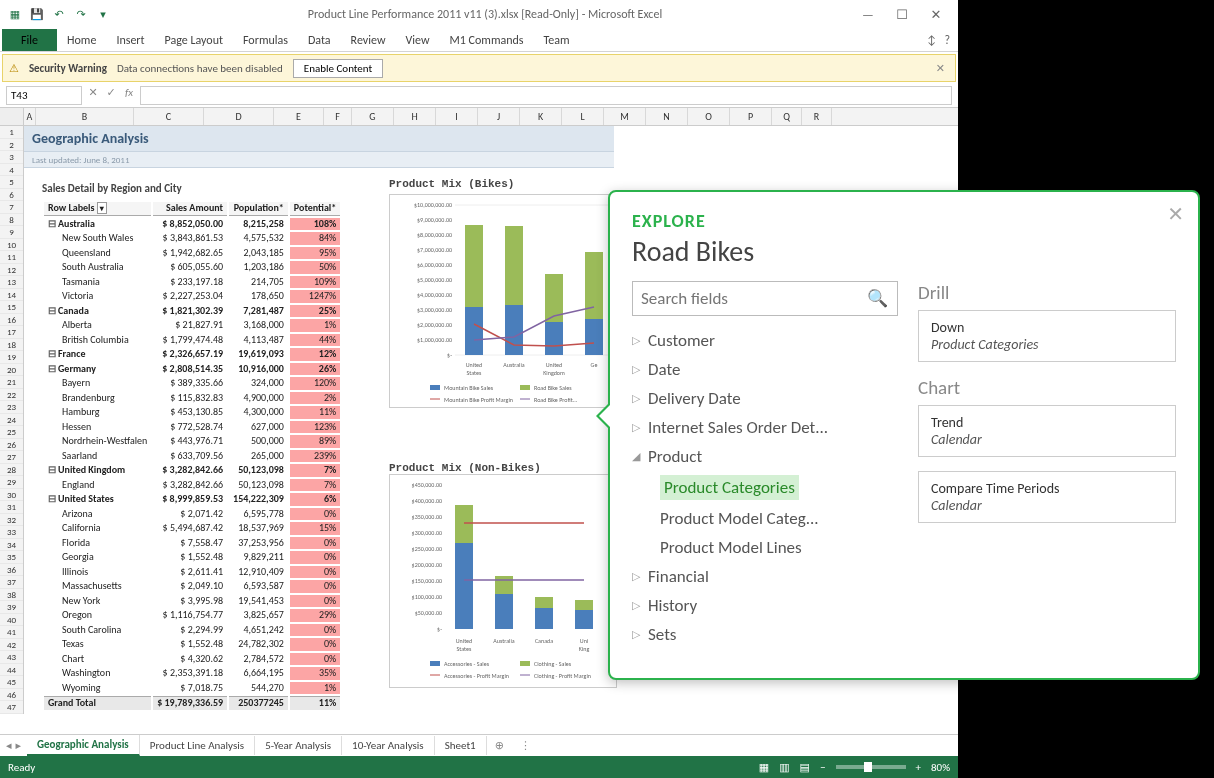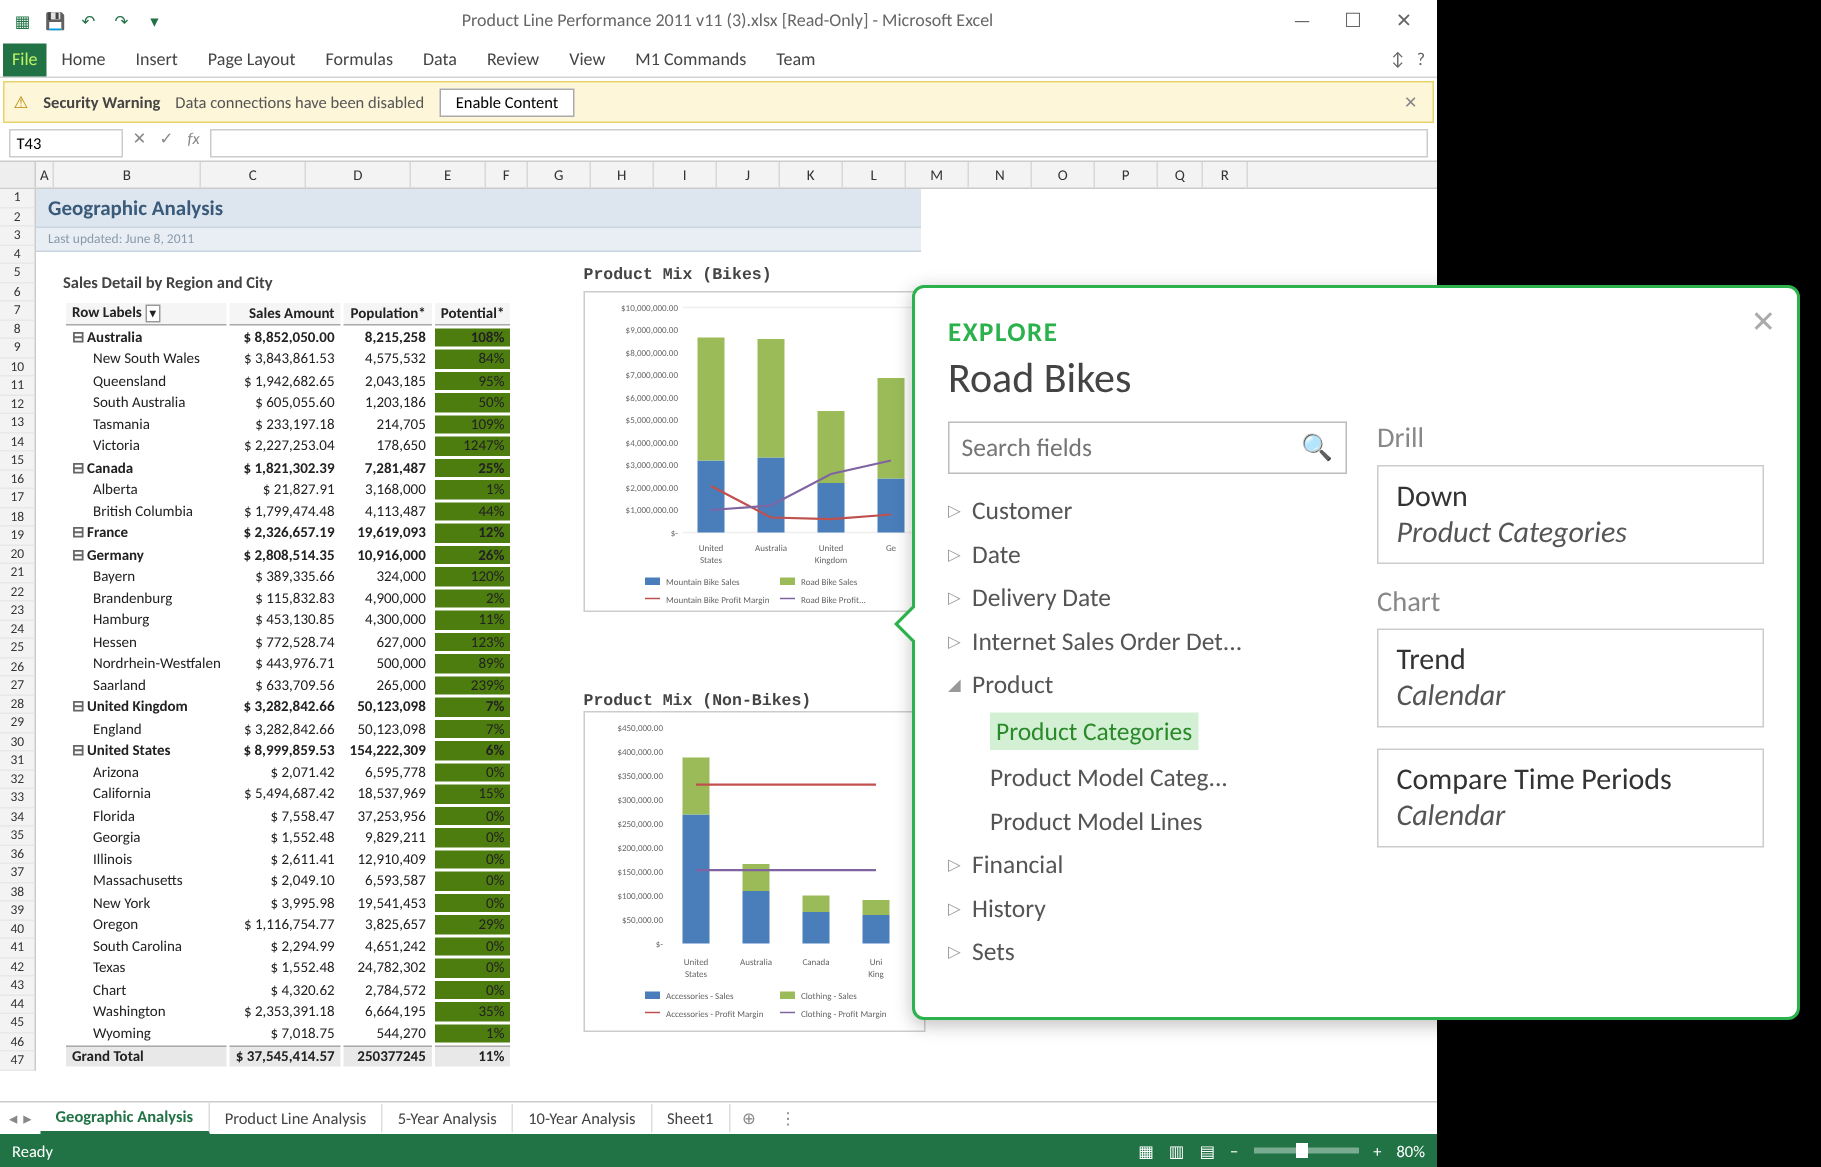--- a/index.html
+++ b/index.html
@@ -6,21 +6,21 @@
 body { background: #000; width: 1214px; height: 778px; position: relative; overflow: hidden; }
 .excel-window { position: absolute; left: 0; top: 0; width: 958px; height: 778px; background: #fff; display: flex; flex-direction: column; }
 .titlebar { height: 28px; background: #fff; display: flex; align-items: center; padding: 0 4px; font-size: 11px; }
 .qat { display: flex; gap: 4px; align-items: center; padding-left: 2px; }
 .qat-btn { width: 18px; height: 18px; display: flex; align-items: center; justify-content: center; color: #217346; cursor: pointer; }
 .title-txt { flex: 1; text-align: center; color: #666; font-size: 12px; }
 .win-controls { display: flex; gap: 14px; padding-right: 8px; }
 .win-btn { width: 20px; height: 20px; display: flex; align-items: center; justify-content: center; color: #666; cursor: pointer; font-size: 13px; }
 
 .ribbon-tabs { height: 24px; background: #fff; display: flex; align-items: center; font-size: 12px; padding-left: 2px; border-bottom: 1px solid #d4d4d4; }
-.file-tab { background: #217346; color: #bef264; padding: 4px 6px; cursor: pointer; }
+.file-tab { background: #217346; color: #000000; padding: 4px 19px; cursor: pointer; }
 .tab { color: #444; padding: 4px 10px; cursor: pointer; }
 .ribbon-right { margin-left: auto; padding-right: 8px; display: flex; gap: 8px; color: #666; }
 
 .security-bar { height: 28px; background: #fdf6d9; border: 1px solid #e8d36a; margin: 2px; display: flex; align-items: center; font-size: 11px; padding: 0 6px; gap: 10px; }
 .sec-icon { color: #b88700; }
 .sec-text { font-weight: bold; color: #444; }
 .sec-sub { color: #555; }
 .enable-btn { background: #fff; border: 1px solid #aaa; padding: 2px 10px; cursor: pointer; font-size: 11px; }
 .sec-close { margin-left: auto; color: #888; cursor: pointer; padding: 0 4px; }
 
@@ -50,21 +50,21 @@
 .geo-sub { background: #e8eef4; padding: 2px 8px; font-size: 9px; color: #8a9aaa; border-bottom: 1px solid #c8d4e0; }
 
 .sales-detail-title { position: absolute; left: 18px; top: 56px; font-size: 11px; font-weight: bold; color: #444; }
 .pivot-table { position: absolute; left: 18px; top: 74px; font-size: 10px; color: #222; }
 .pivot-table td { padding: 0 4px; line-height: 12.5px; white-space: nowrap; }
 .pivot-table .hdr td { font-weight: bold; border-bottom: 1px solid #aaa; background: #f5f5f5; }
 .pivot-table .country td { font-weight: bold; }
 .pivot-table .city td:first-child { padding-left: 18px; }
 .pivot-table .gt td { font-weight: bold; border-top: 1px solid #aaa; background: #e8e8e8; }
 .pivot-table .num { text-align: right; }
-.pivot-table .pct { text-align: right; background: #4d7c0f; }
+.pivot-table .pct { text-align: right; background: #fca5a5; }
 .pivot-table .exp { display: inline-block; width: 10px; color: #666; }
 .pivot-table .rowlabels { background: #f0f0f0; }
 .dropd { border: 1px solid #999; font-size: 8px; padding: 0 2px; background: #fff; }
 
 .chart-title { font-size: 11px; font-weight: bold; color: #444; font-family: Liberation Mono, monospace; }
 .chart-box { background: #fff; border: 1px solid #ccc; }
 .chart-1 { position: absolute; left: 365px; top: 52px; width: 228px; }
 .chart-1 .chart-box { width: 228px; height: 214px; margin-top: 4px; }
 .chart-2 { position: absolute; left: 365px; top: 336px; width: 228px; }
 .chart-2 .chart-box { width: 228px; height: 214px; margin-top: 0; }
@@ -92,21 +92,21 @@
 .exp-right { width: 258px; }
 .search-box { border: 1px solid #bbb; padding: 6px 8px; display: flex; align-items: center; color: #999; font-size: 17px; }
 .search-box input { border: none; flex: 1; font-size: 17px; outline: none; }
 .search-ic { color: #bbb; }
 .field-tree { margin-top: 10px; font-size: 17px; color: #555; max-height: 360px; overflow: hidden; }
 .ft-item { padding: 4px 0; display: flex; align-items: center; gap: 4px; cursor: pointer; }
 .ft-arrow { color: #999; font-size: 11px; width: 12px; }
 .ft-sub { padding-left: 28px; }
 .ft-highlight { background: #d4f0d4; color: #2a8a2a; padding: 2px 4px; display: inline-block; }
 .sec-head { color: #888; font-size: 19px; margin-bottom: 6px; }
-.action-box { border: 1px solid #ccc; padding: 8px 12px; margin-bottom: 14px; font-size: 20px; cursor: pointer; }
+.action-box { border: 1px solid #ccc; padding: 8px 12px; margin-bottom: 14px; font-size: 14px; cursor: pointer; }
 .action-box .ab1 { color: #333; }
 .action-box .ab2 { color: #555; font-style: italic; }
 svg { display: block; }
 </style>
 </head>
 <body>
 
 <div class="excel-window">
 
   <div class="titlebar">
@@ -442,21 +442,21 @@
                 <td class="pct">35%</td>
               </tr>
               <tr class="city">
                 <td>Wyoming</td>
                 <td class="num">$               7,018.75</td>
                 <td class="num">544,270</td>
                 <td class="pct">1%</td>
               </tr>
               <tr class="gt">
                 <td>Grand Total</td>
-                <td class="num">$  37,545,414.57</td>
+                <td class="num">$  19,789,336.59</td>
                 <td class="num">250377245</td>
                 <td class="pct">11%</td>
               </tr>
             </tbody>
           </table>
 
         <div class="chart-1">
           <div class="chart-title">Product Mix (Bikes)</div>
           <div class="chart-box">
             <svg width="228" height="214">

